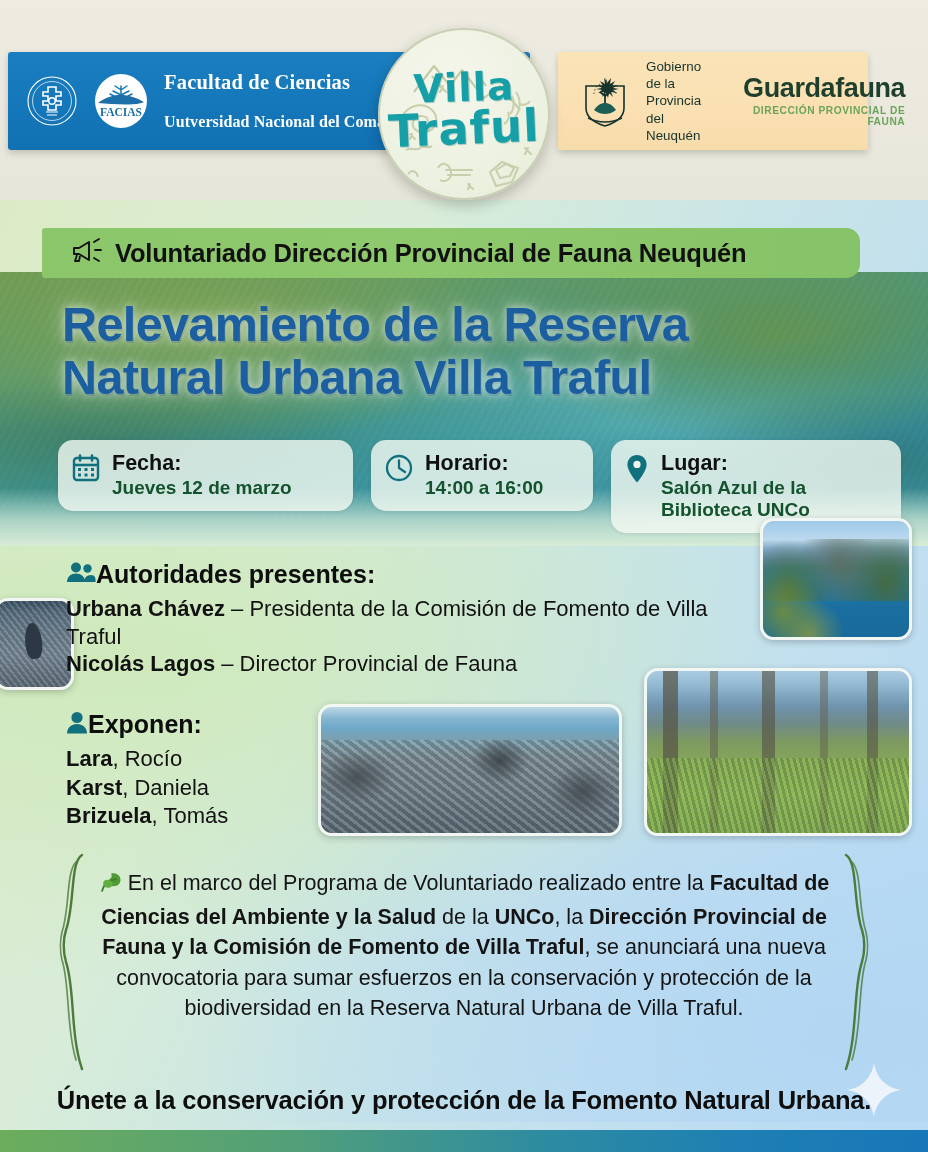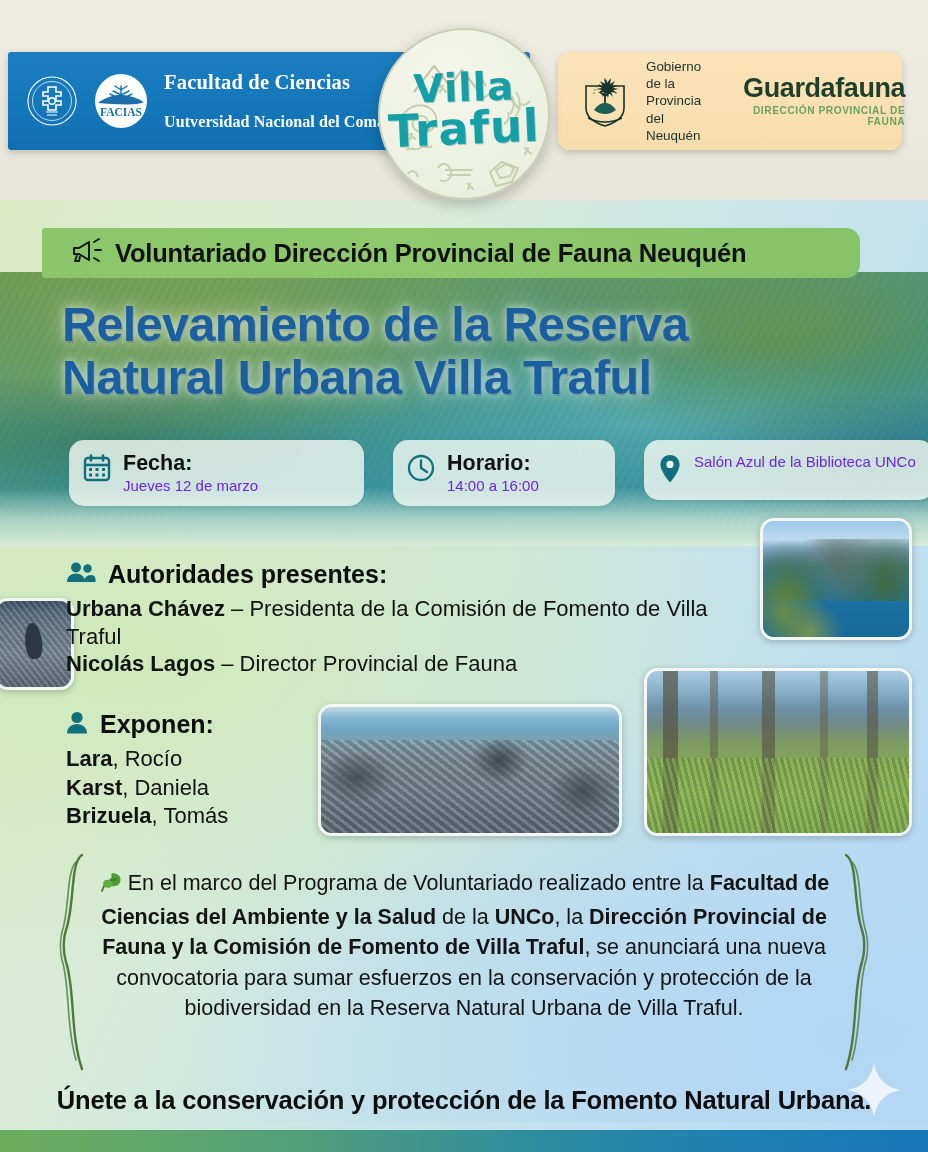--- a/index.html
+++ b/index.html
@@ -38,23 +38,23 @@
     position: absolute; top: 52px; height: 98px;
     box-shadow: 0 3px 7px rgba(0,0,0,.18);
   }
   .header-blue {
     left: 8px; width: 522px;
     background: linear-gradient(180deg,#1b7ec0 0%, #1477b9 55%, #1170b2 100%);
     border-radius: 3px;
     display: flex; align-items: center; padding-left: 18px; gap: 14px;
   }
   .header-cream {
-    left: 558px; width: 344px;
+    left: 558px; width: 310px;
     background: linear-gradient(180deg,#fbe3b8 0%, #fae0b2 60%, #f7dcab 100%);
-    border-radius: 12px;
+    border-radius: 3px;
     display: flex; align-items: center; padding-left: 22px; gap: 16px;
   }
 
   
   .unco-seal { width: 52px; height: 52px; flex: 0 0 52px; position: relative; }
   .facias-logo { width: 58px; height: 58px; flex: 0 0 58px; }
   .fac-text { color: #fff; line-height: 1.12; }
   .fac-text .l1 {
     font-family: "Liberation Serif", serif;
     font-weight: bold; font-size: 20.5px; letter-spacing: .2px;
@@ -152,25 +152,24 @@
 
   
   .chips { position: absolute; left: 58px; top: 440px; z-index: 5; display: flex; gap: 18px; align-items: flex-start; }
   .chip {
     background: rgba(244,250,242,.80);
     border-radius: 15px;
     padding: 11px 16px 12px 14px;
     display: flex; gap: 12px; align-items: flex-start;
     box-shadow: 0 1px 4px rgba(0,0,0,.07);
     backdrop-filter: blur(1px);
-    margin-left: 11px;
   }
   .chip .ico { flex: 0 0 auto; margin-top: 3px; }
   .chip .lbl { font-size: 21.5px; font-weight: bold; color: #101010; line-height: 1.12; }
-  .chip .val { font-size: 15px; color: #6d28d9; line-height: 1.16; margin-top: 2px; white-space: nowrap; }
+  .chip .val { font-size: 19px; color: #14532d; line-height: 1.16; margin-top: 2px; white-space: nowrap; font-weight: bold; }
   .chip-fecha { width: 295px; }
   .chip-horario { width: 222px; }
   .chip-lugar { width: 290px; }
   .chip-lugar .val { white-space: normal; }
 
   
   .photo { position: absolute; border-radius: 14px; overflow: hidden; box-shadow: 0 2px 7px rgba(0,0,0,.22); }
   .photo .inner { position: absolute; inset: 0; }
   .photo-frame { border: 3px solid #f2f7f3; }
 
@@ -239,21 +238,21 @@
         rgba(86,84,70,.7) 84% 88%, rgba(86,84,70,0) 88% 100%);
     opacity: .85;
   }
   .ph-forest .inner::after {
     content: ""; position: absolute; left: 0; bottom: 0; width: 100%; height: 46%;
     background: repeating-linear-gradient(76deg, rgba(150,190,90,.5) 0 3px, rgba(90,130,56,.5) 3px 6px);
   }
 
   
   .auth { position: absolute; left: 66px; top: 560px; width: 700px; z-index: 7; }
-  .sec-head { display: flex; align-items: center; gap: 12px; }
+  .sec-head { display: flex; align-items: center; }
   .sec-head .t { font-size: 25px; font-weight: bold; color: #0d0d0d; }
   .auth .lines { margin-top: 6px; font-size: 22px; line-height: 1.26; color: #121212; }
   .auth .lines b { font-weight: bold; }
 
   
   .expo { position: absolute; left: 66px; top: 710px; width: 260px; z-index: 7; }
   .expo .lines { margin-top: 6px; font-size: 22px; line-height: 1.30; color: #121212; }
   .expo .lines b { font-weight: bold; }
 
   
@@ -431,20 +430,21 @@
     </div>
 
     <div class="chip chip-lugar">
       <span class="ico">
         <svg width="24" height="30" viewBox="0 0 24 30">
           <path d="M12 1C6.6 1 2.4 5.2 2.4 10.6c0 7 9.6 18 9.6 18s9.6-11 9.6-18C21.6 5.2 17.4 1 12 1z" fill="#11707e"></path>
           <circle cx="12" cy="10.4" r="3.6" fill="#eef5f1"></circle>
         </svg>
       </span>
       <span>
+        <span class="lbl" style="display:block">Lugar:</span>
         <span class="val" style="display:block">Salón Azul de la Biblioteca UNCo</span>
       </span>
     </div>
 
   </div>
 
   <div class="photo photo-frame ph-lake">
     <div class="inner"></div>
   </div>
   <div class="photo photo-frame ph-bird">

